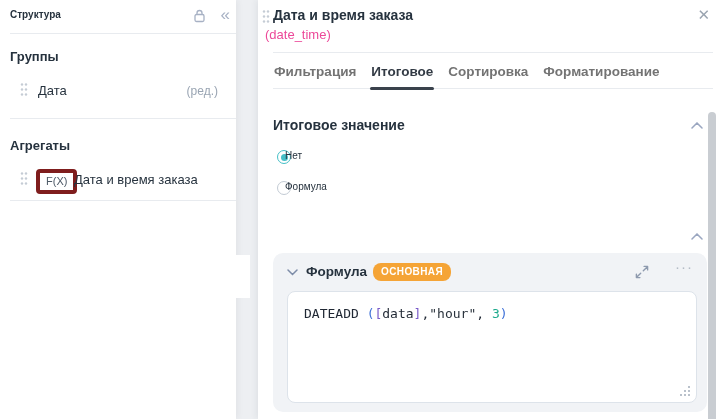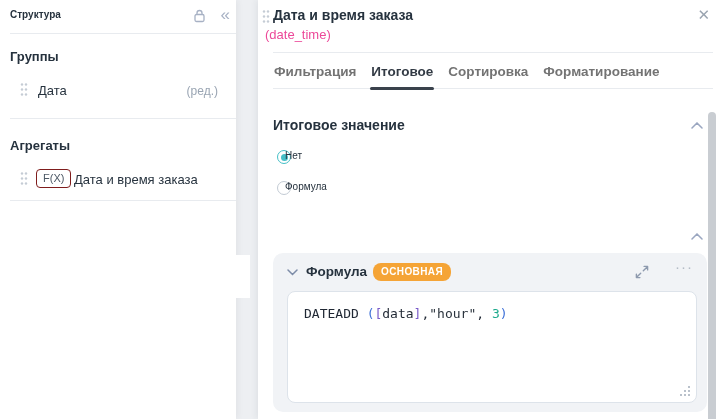--- a/index.html
+++ b/index.html
@@ -16,21 +16,21 @@
              box-shadow:2px 0 6px rgba(45,55,70,.06); }
   .s-title { position:absolute; left:10px; top:9px; font-size:10px; font-weight:bold; }
   .s-lock { position:absolute; right:30px; top:9px; cursor:pointer; }
   .s-collapse { position:absolute; right:6px; top:5px; color:#a7b1c4; font-size:17px; cursor:pointer; }
   .s-div { position:absolute; left:10px; right:0; height:1px; background:#e8ebef; }
   .s-head { position:absolute; left:10px; font-size:13px; font-weight:bold; }
   .s-row { position:absolute; left:0; right:12px; height:24px; }
   .handle { position:absolute; cursor:grab; }
   .s-row .label { position:absolute; left:38px; top:4px; }
   .s-edit { position:absolute; right:6px; top:5px; color:#9aa5b3; font-size:12px; cursor:pointer;text-align:center; }
-  .fx-badge { position:absolute; left:36px; top:1px; border:1px solid #7f1d1d; border-radius:4px;
+  .fx-badge { position:absolute; left:36px; top:1px; border:4px solid #7f1d1d; border-radius:4px;
               padding:2px 6px 3px; font-size:11px; color:#4d5966; background:#fff; }
   .s-row.agg .label { left:74px; }
   .artifact { position:absolute; left:228px; top:255px; width:22px; height:43px; background:#fff; }
 
   
   .panel { position:absolute; left:258px; top:0; width:463px; height:419px; background:#fff;
            box-shadow:-2px 0 6px rgba(45,55,70,.07); }
   .p-handle { position:absolute; left:4px; top:9px; cursor:grab; }
   .p-title { position:absolute; left:15px; top:7px; font-size:14px; font-weight:bold; }
   .p-close { position:absolute; right:9px; top:4px; color:#9aa4b0; font-size:15px; cursor:pointer; padding:2px; }

